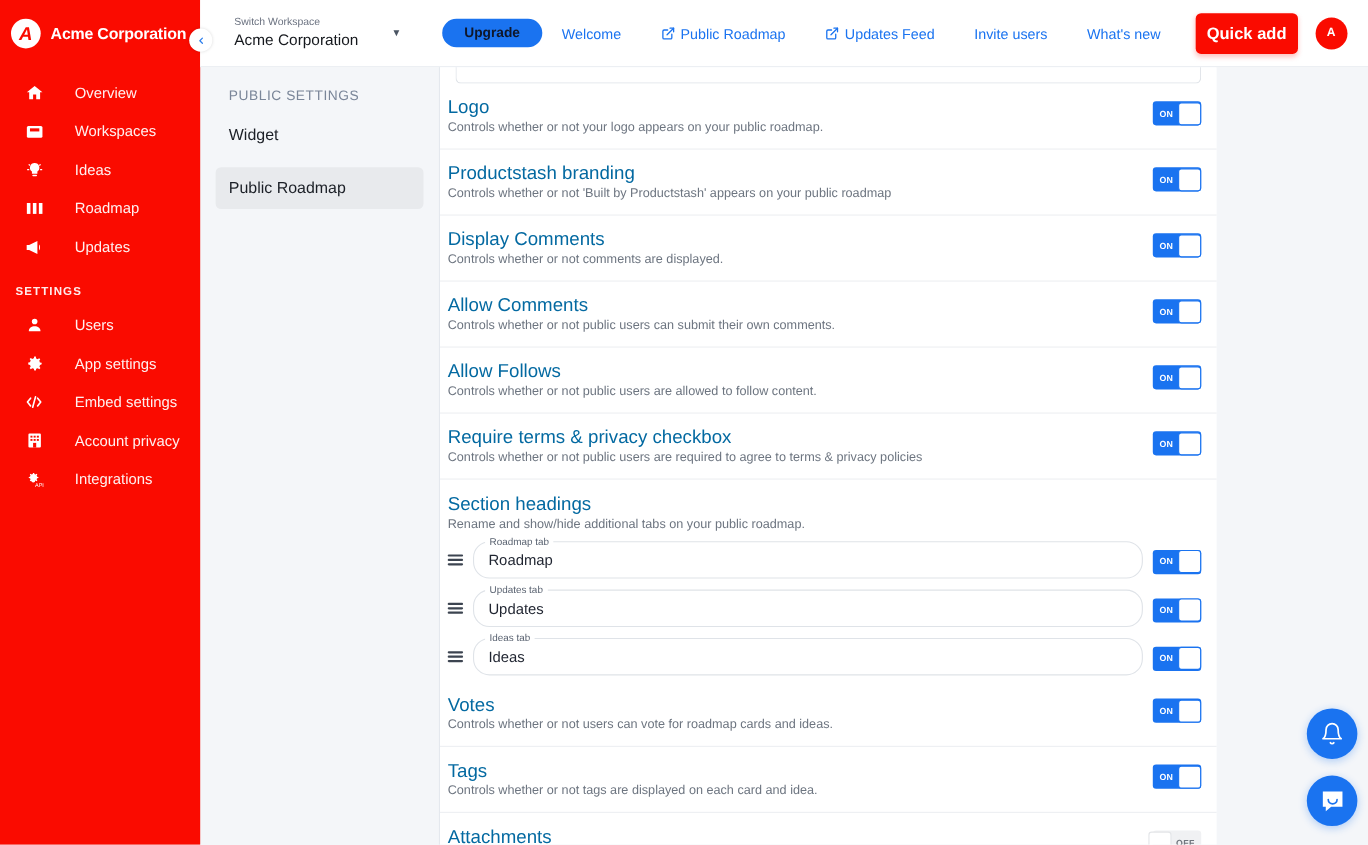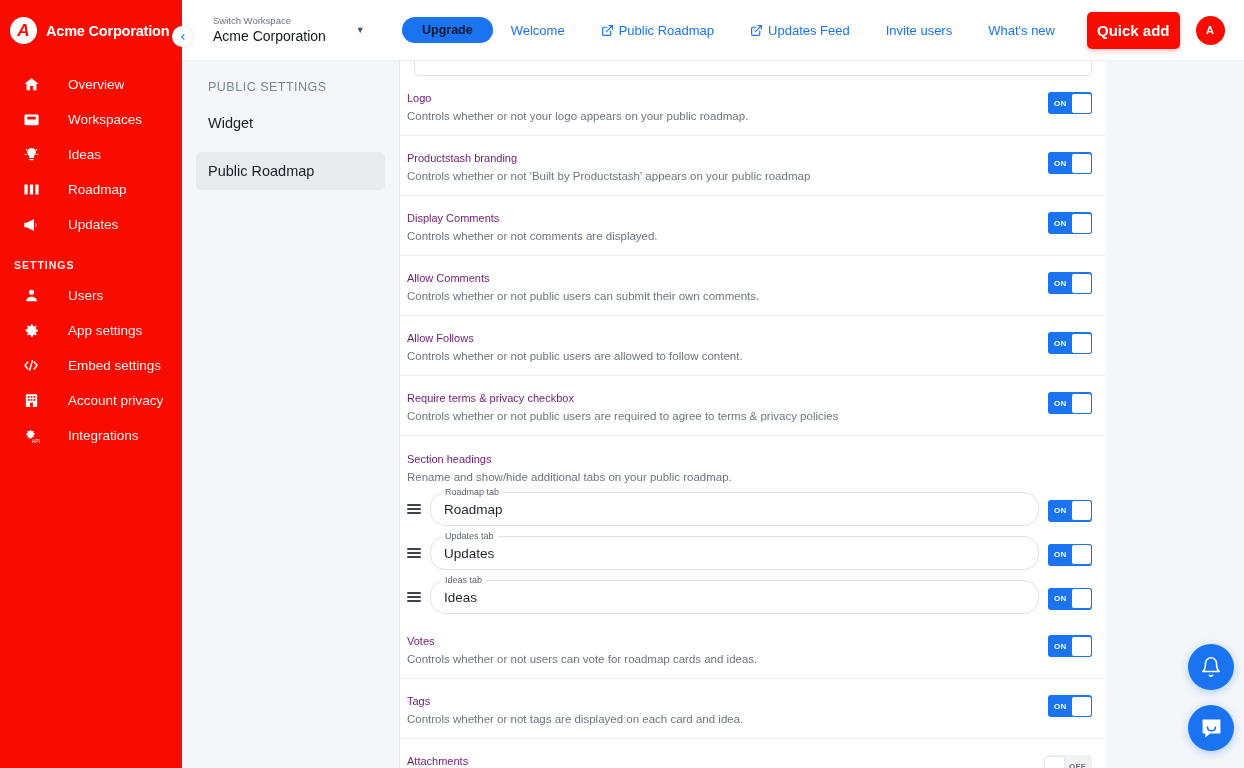--- a/index.html
+++ b/index.html
@@ -140,21 +140,21 @@
 
   .row {
     position: relative;
     padding: 13px 14px 11px 7px;
     border-bottom: 1px solid #edeff2;
     display: flex; align-items: flex-start;
   }
   .row:last-child { border-bottom: none; }
   .row-text { flex: 1; padding-left: 0; }
   .row-title {
-    font-size: 11px; color: #701a75; line-height: 18px;
+    font-size: 17px; color: #0369a1; line-height: 18px;
     margin-bottom: 2px;
   }
   .row-desc { font-size: 11.5px; color: #6d7580; line-height: 15px; }
 
   
   .toggle {
     flex: 0 0 auto; width: 44px; height: 22px;
     border-radius: 3px; cursor: pointer;
     display: flex; align-items: center;
     margin-top: 3px;

